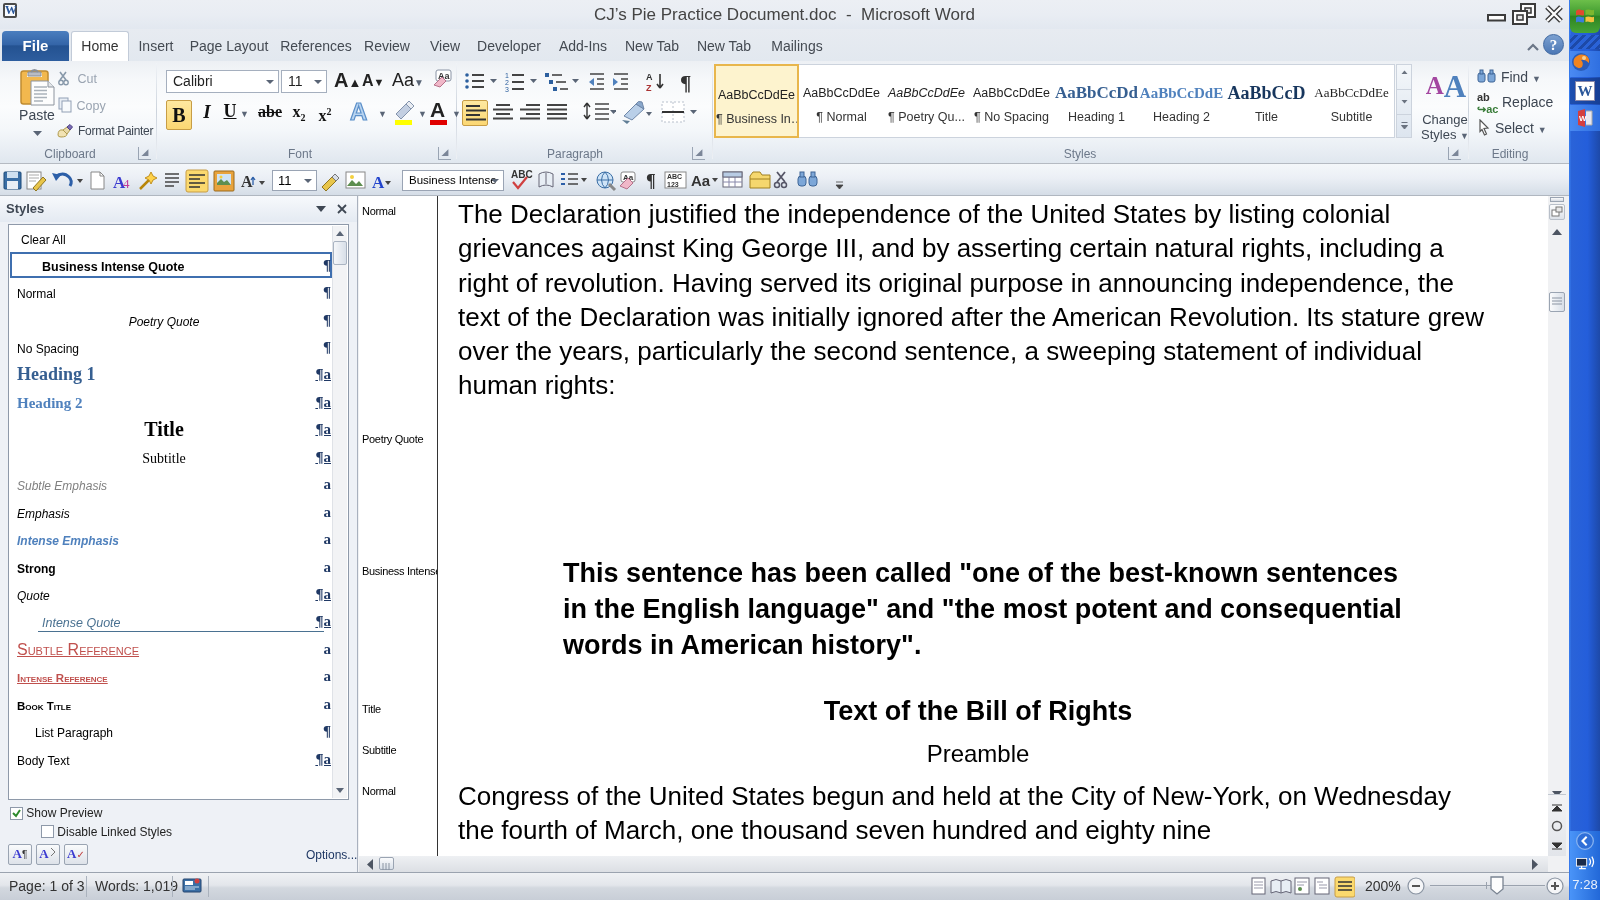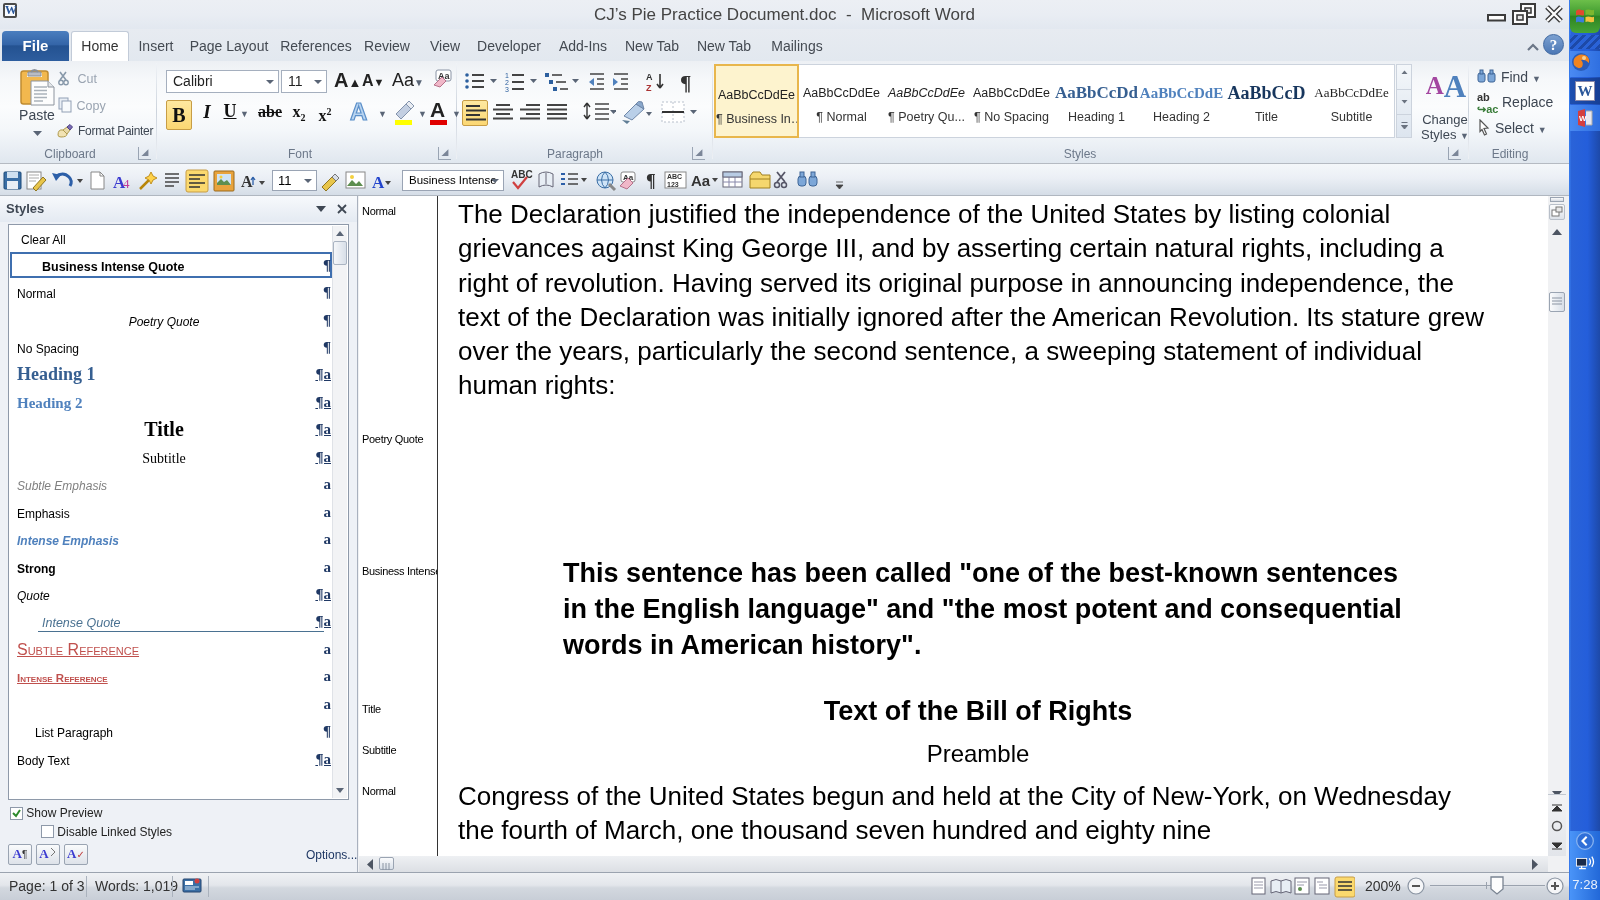--- a/index.html
+++ b/index.html
@@ -460,28 +460,29 @@
         <div class="abs" style="left:1px;top:27px;width:322px;height:26px;border:2px solid #3f6faf;"></div>
         <div class="sp-item abs" style="top:27px;"><span style="margin-left:33px;font-size:12.5px;font-weight:bold;">Business Intense Quote</span></div>
         <div class="sp-item abs" style="top:54px;"><span style="margin-left:8px;font-size:12px;">Normal</span></div>
         <div class="sp-item abs" style="top:82px;text-align:center;"><span style="font-size:12px;font-style:italic;">Poetry Quote</span></div>
         <div class="sp-item abs" style="top:109px;"><span style="margin-left:8px;font-size:12px;">No Spacing</span></div>
         <div class="sp-item abs" style="top:136px;"><span style="margin-left:8px;font-family:'Liberation Serif',serif;font-size:18px;font-weight:bold;color:#365f91;">Heading 1</span></div>
         <div class="sp-item abs" style="top:164px;"><span style="margin-left:8px;font-family:'Liberation Serif',serif;font-size:15px;font-weight:bold;color:#4f81bd;">Heading 2</span></div>
         <div class="sp-item abs" style="top:191px;text-align:center;"><span style="font-family:'Liberation Serif',serif;font-size:20px;font-weight:bold;color:#000;">Title</span></div>
         <div class="sp-item abs" style="top:219px;text-align:center;"><span style="font-family:'Liberation Serif',serif;font-size:14px;color:#000;">Subtitle</span></div>
         <div class="sp-item abs" style="top:246px;"><span style="margin-left:8px;font-size:12px;font-style:italic;color:#808080;">Subtle Emphasis</span></div>
-        <div class="sp-item abs" style="top:274px;"><span style="margin-left:8px;font-size:12px;">Emphasis</span></div>
+        <div class="sp-item abs" style="top:274px;"><span style="margin-left:8px;font-size:12px;font-style:italic;">Emphasis</span></div>
         <div class="sp-item abs" style="top:301px;"><span style="margin-left:8px;font-size:12px;font-style:italic;font-weight:bold;color:#4f81bd;">Intense Emphasis</span></div>
         <div class="sp-item abs" style="top:329px;"><span style="margin-left:8px;font-size:12px;font-weight:bold;">Strong</span></div>
         <div class="sp-item abs" style="top:356px;"><span style="margin-left:8px;font-size:12px;font-style:italic;">Quote</span></div>
         <div class="sp-item abs" style="top:383px;"><span style="margin-left:33px;font-size:12.5px;font-style:italic;color:#4a7191;">Intense Quote</span></div>
         <div class="abs" style="left:29px;top:406px;width:286px;height:1px;background:#4a7191;"></div>
         <div class="sp-item abs" style="top:411px;"><span style="margin-left:8px;font-size:16px;color:#c0504d;text-decoration:underline;font-variant:small-caps;">Subtle Reference</span></div>
         <div class="sp-item abs" style="top:438px;"><span style="margin-left:8px;font-size:11.5px;font-weight:bold;color:#c0504d;text-decoration:underline;font-variant:small-caps;">Intense Reference</span></div>
+        <div class="sp-item abs" style="top:466px;"><span style="margin-left:8px;font-size:11.5px;font-weight:bold;font-variant:small-caps;">Book Title</span></div>
         <div class="sp-item abs" style="top:493px;"><span style="margin-left:26px;font-size:12px;">List Paragraph</span></div>
         <div class="sp-item abs" style="top:521px;"><span style="margin-left:8px;font-size:12px;">Body Text</span></div>
 
         <div class="spm abs" style="top:27px;">¶</div>
         <div class="spm abs" style="top:54px;">¶</div>
         <div class="spm abs" style="top:82px;">¶</div>
         <div class="spm abs" style="top:109px;">¶</div>
         <div class="spm abs" style="top:136px;"><u>¶a</u></div>
         <div class="spm abs" style="top:164px;"><u>¶a</u></div>
         <div class="spm abs" style="top:191px;"><u>¶a</u></div>

